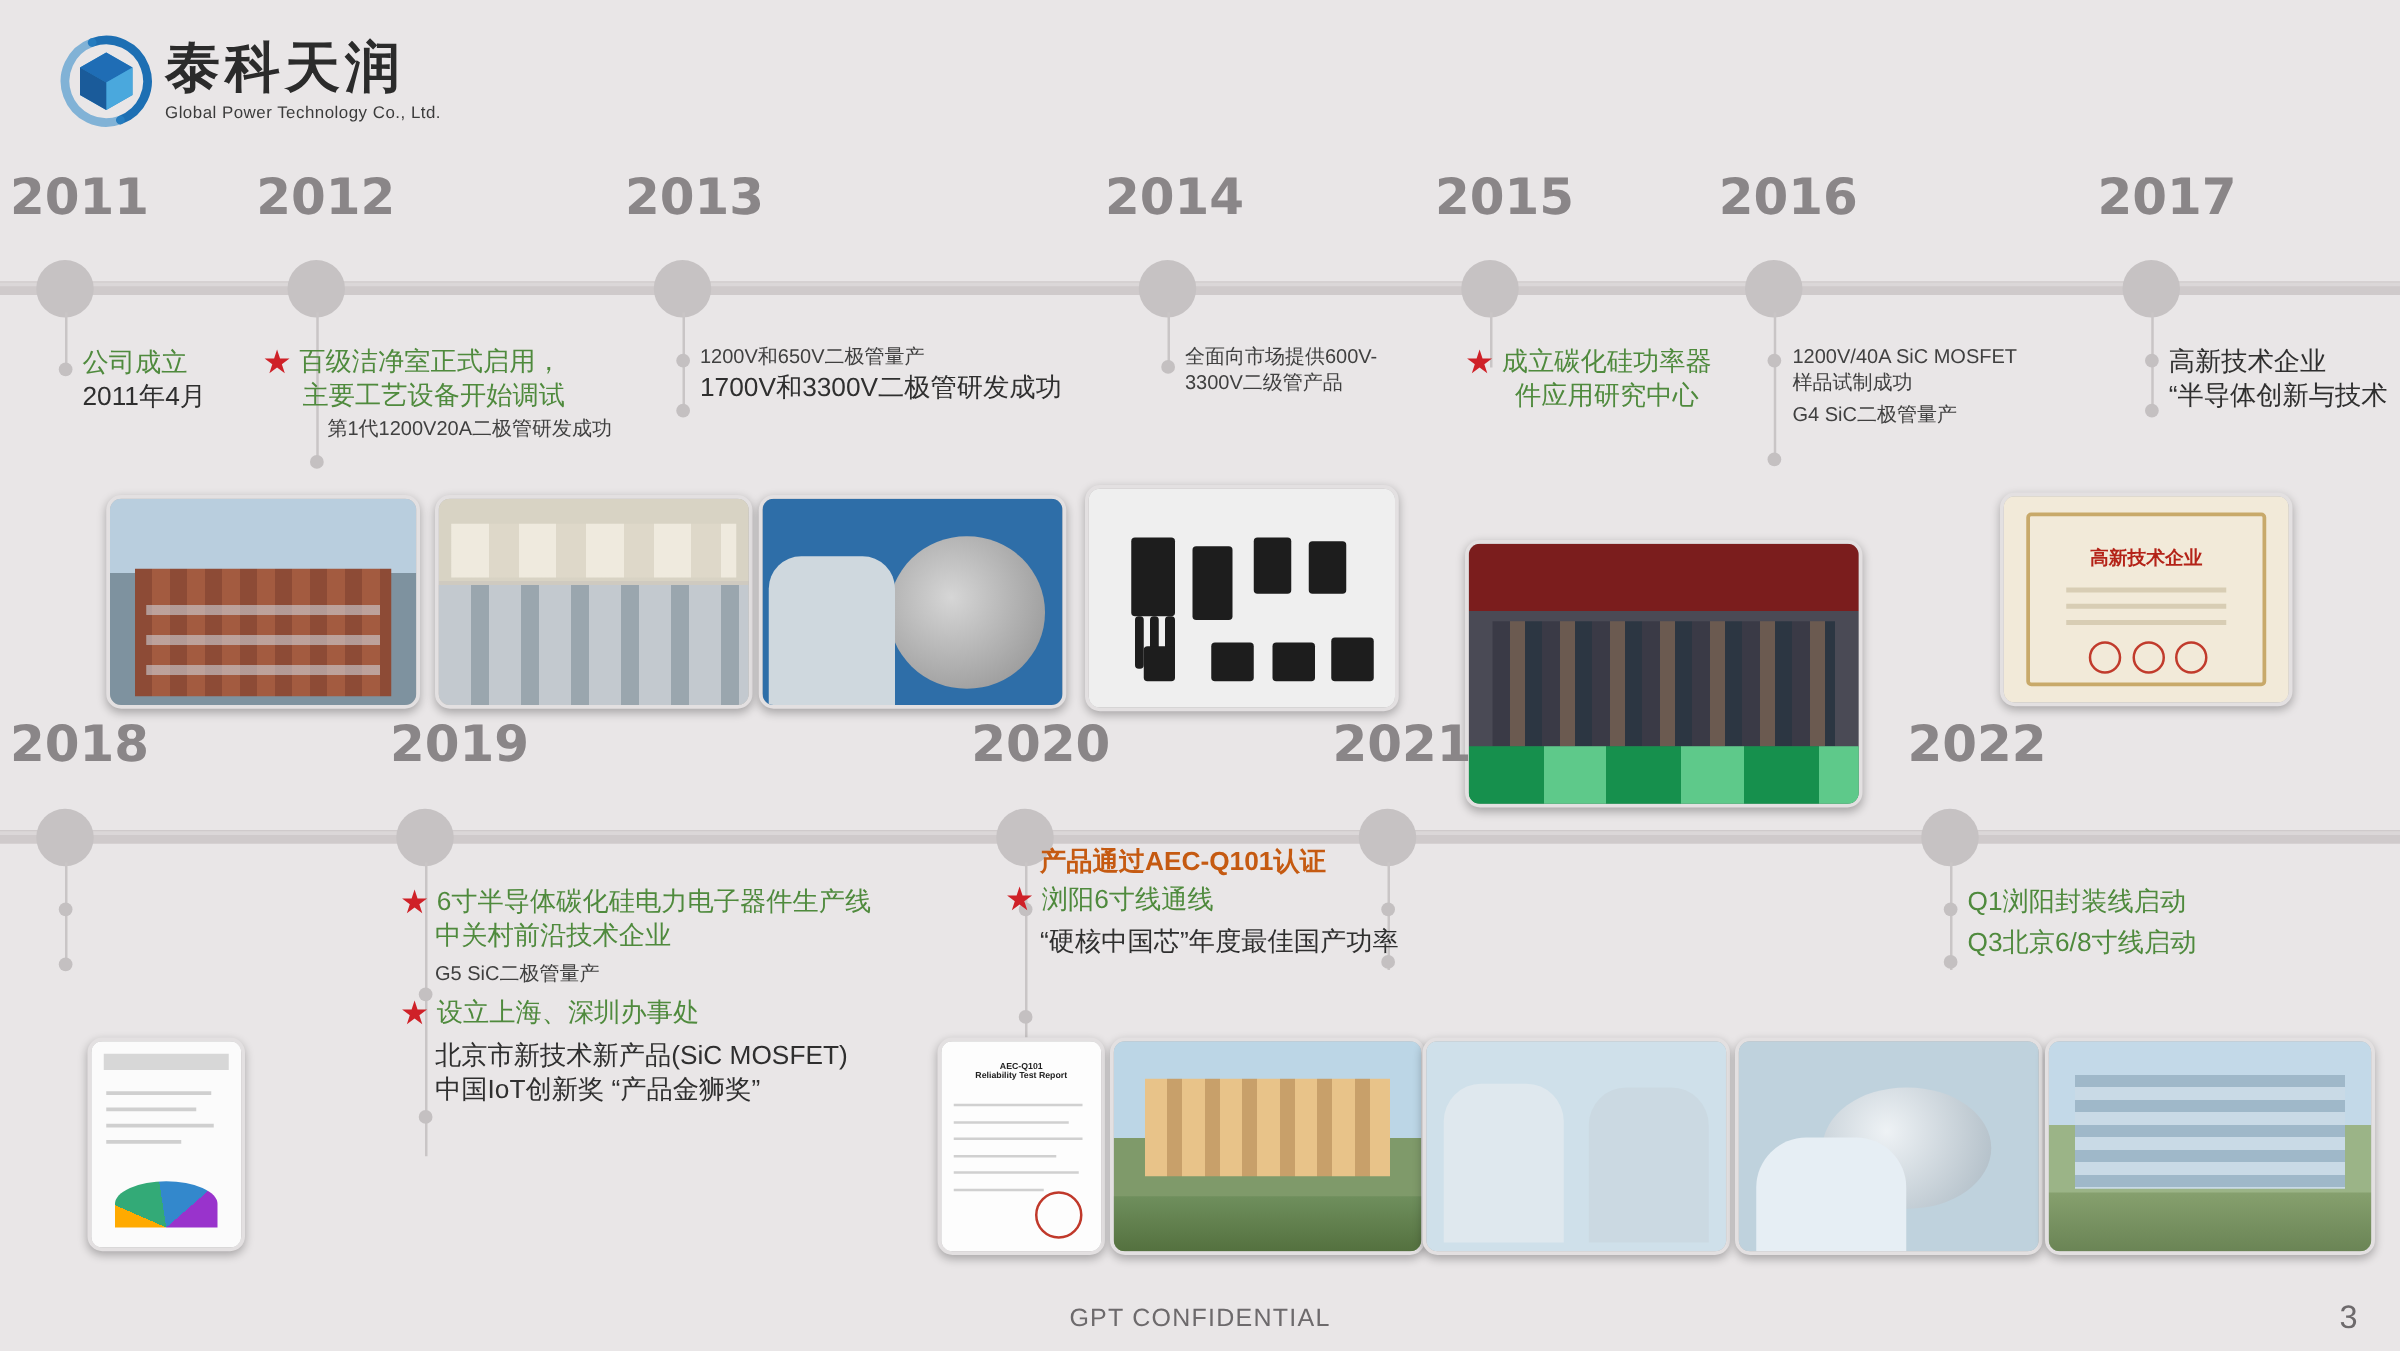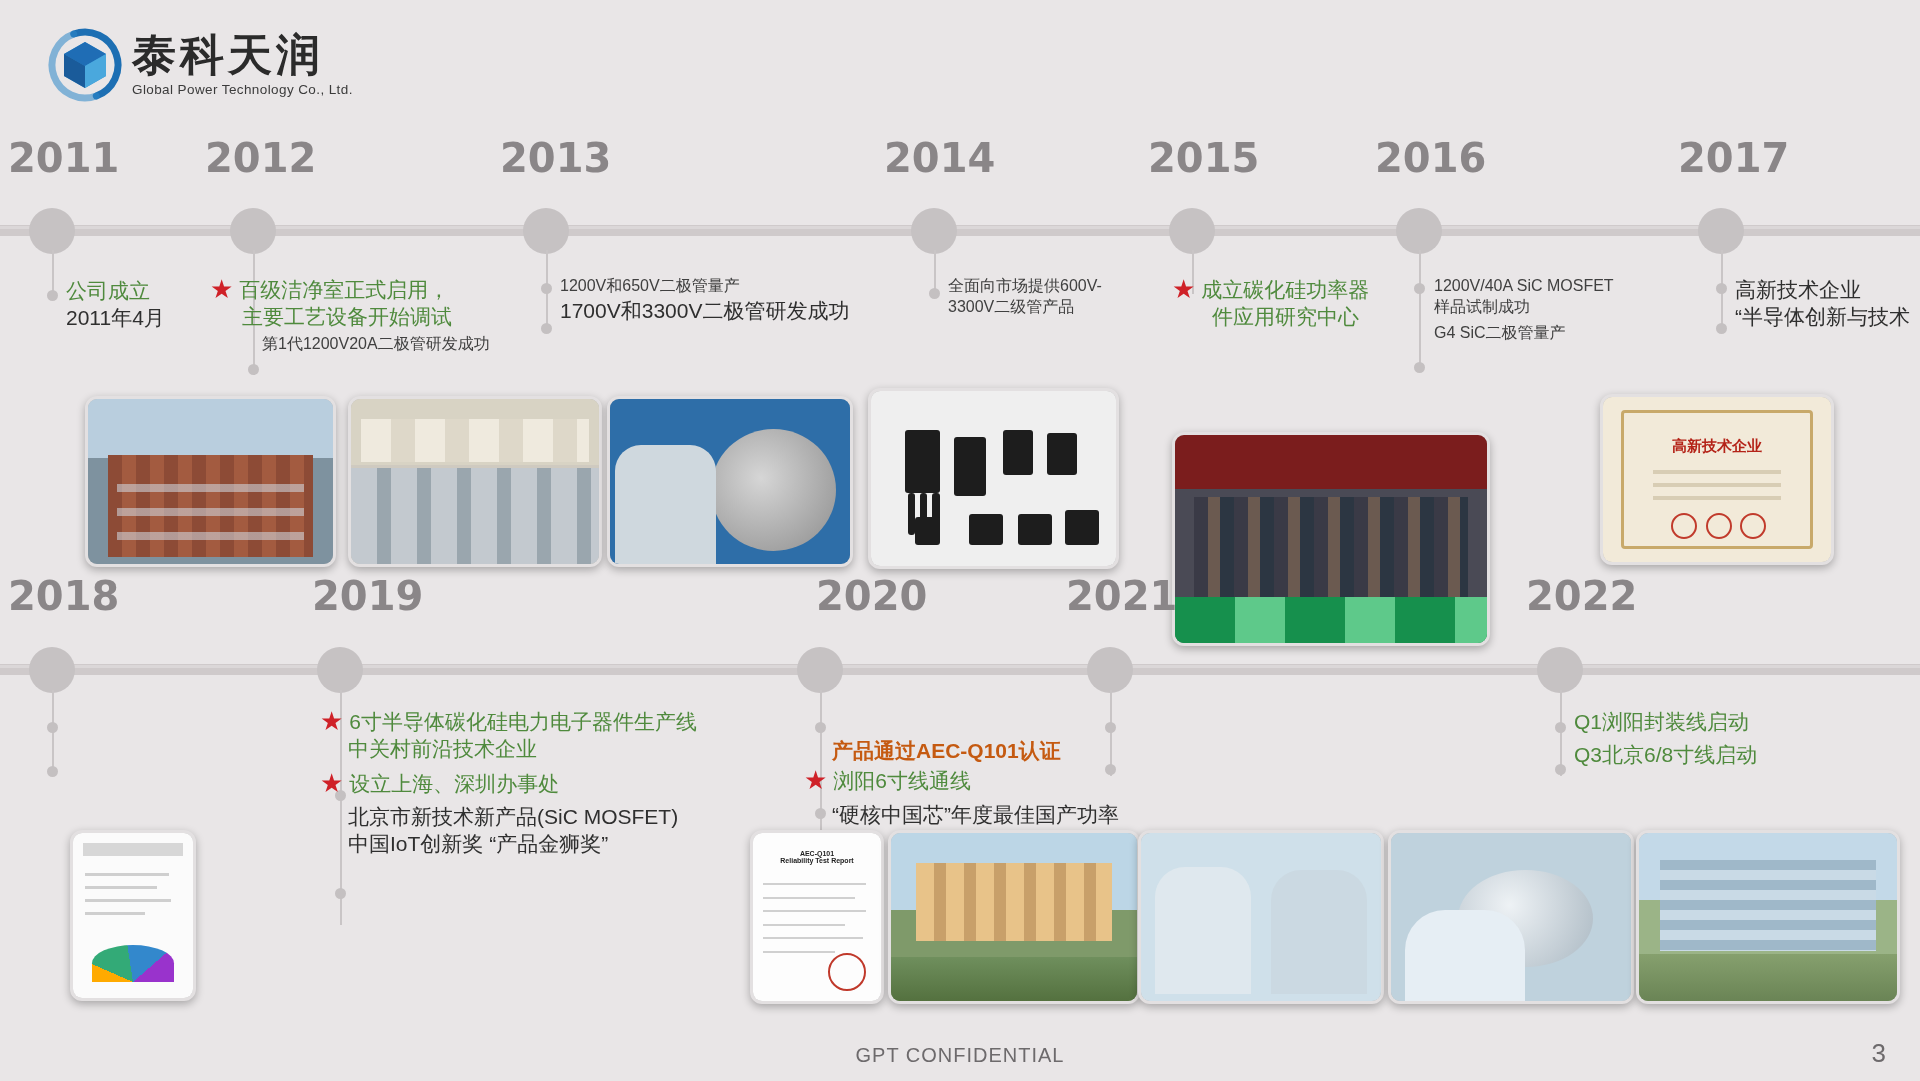--- a/index.html
+++ b/index.html
@@ -289,21 +289,21 @@
   </div>
 
   <div class="node n2" style="left:52px"></div>
   <div class="node n2" style="left:340px"></div>
   <div class="node n2" style="left:820px"></div>
   <div class="node n2" style="left:1110px"></div>
   <div class="node n2" style="left:1560px"></div>
 
   <div class="yearlbl y2" style="left:8px">2018</div>
   <div class="yearlbl y2" style="left:312px">2019</div>
-  <div class="yearlbl y2" style="left:816px">2020</div>
+  <div class="yearlbl y2" style="left:777px">2020</div>
   <div class="yearlbl y2" style="left:1066px">2021</div>
   <div class="yearlbl y2" style="left:1526px">2022</div>
 
   <div class="stem" style="left:52px;top:690px;height:80px"></div>
   <div class="dot" style="left:52px;top:722px"></div>
   <div class="dot" style="left:52px;top:766px"></div>
   <div class="stem" style="left:340px;top:690px;height:235px"></div>
   <div class="dot" style="left:340px;top:790px"></div>
   <div class="dot" style="left:340px;top:888px"></div>
   <div class="stem" style="left:820px;top:690px;height:140px"></div>
@@ -316,29 +316,30 @@
   <div class="dot" style="left:1560px;top:722px"></div>
   <div class="dot" style="left:1560px;top:764px"></div>
 
 
   <div class="entry" style="left:348px;top:708px">
     <div class="srow" style="margin-left:-28px">
       <span class="star">★</span>
       <span class="ln green">6寸半导体碳化硅电力电子器件生产线</span>
     </div>
     <div class="ln green">中关村前沿技术企业</div>
+    <div class="ln blue" style="margin-top:7px">G5 SiC二极管量产</div>
     <div class="srow" style="margin-left:-28px;margin-top:7px">
       <span class="star">★</span>
       <span class="ln green">设立上海、深圳办事处</span>
     </div>
     <div class="ln plain" style="margin-top:6px">北京市新技术新产品(SiC MOSFET)</div>
     <div class="ln plain" style="margin-top:0">中国IoT创新奖 “产品金狮奖”</div>
   </div>
 
-  <div class="entry" style="left:832px;top:737px">
+  <div class="entry" style="left:832px;top:676px">
     <div class="ln orange">产品通过AEC-Q101认证</div>
     <div class="srow" style="margin-left:-28px;margin-top:3px">
       <span class="star">★</span>
       <span class="ln green">浏阳6寸线通线</span>
     </div>
     <div class="ln plain" style="margin-top:6px">“硬核中国芯”年度最佳国产功率</div>
   </div>
 
 
   <div class="entry" style="left:1574px;top:708px">

